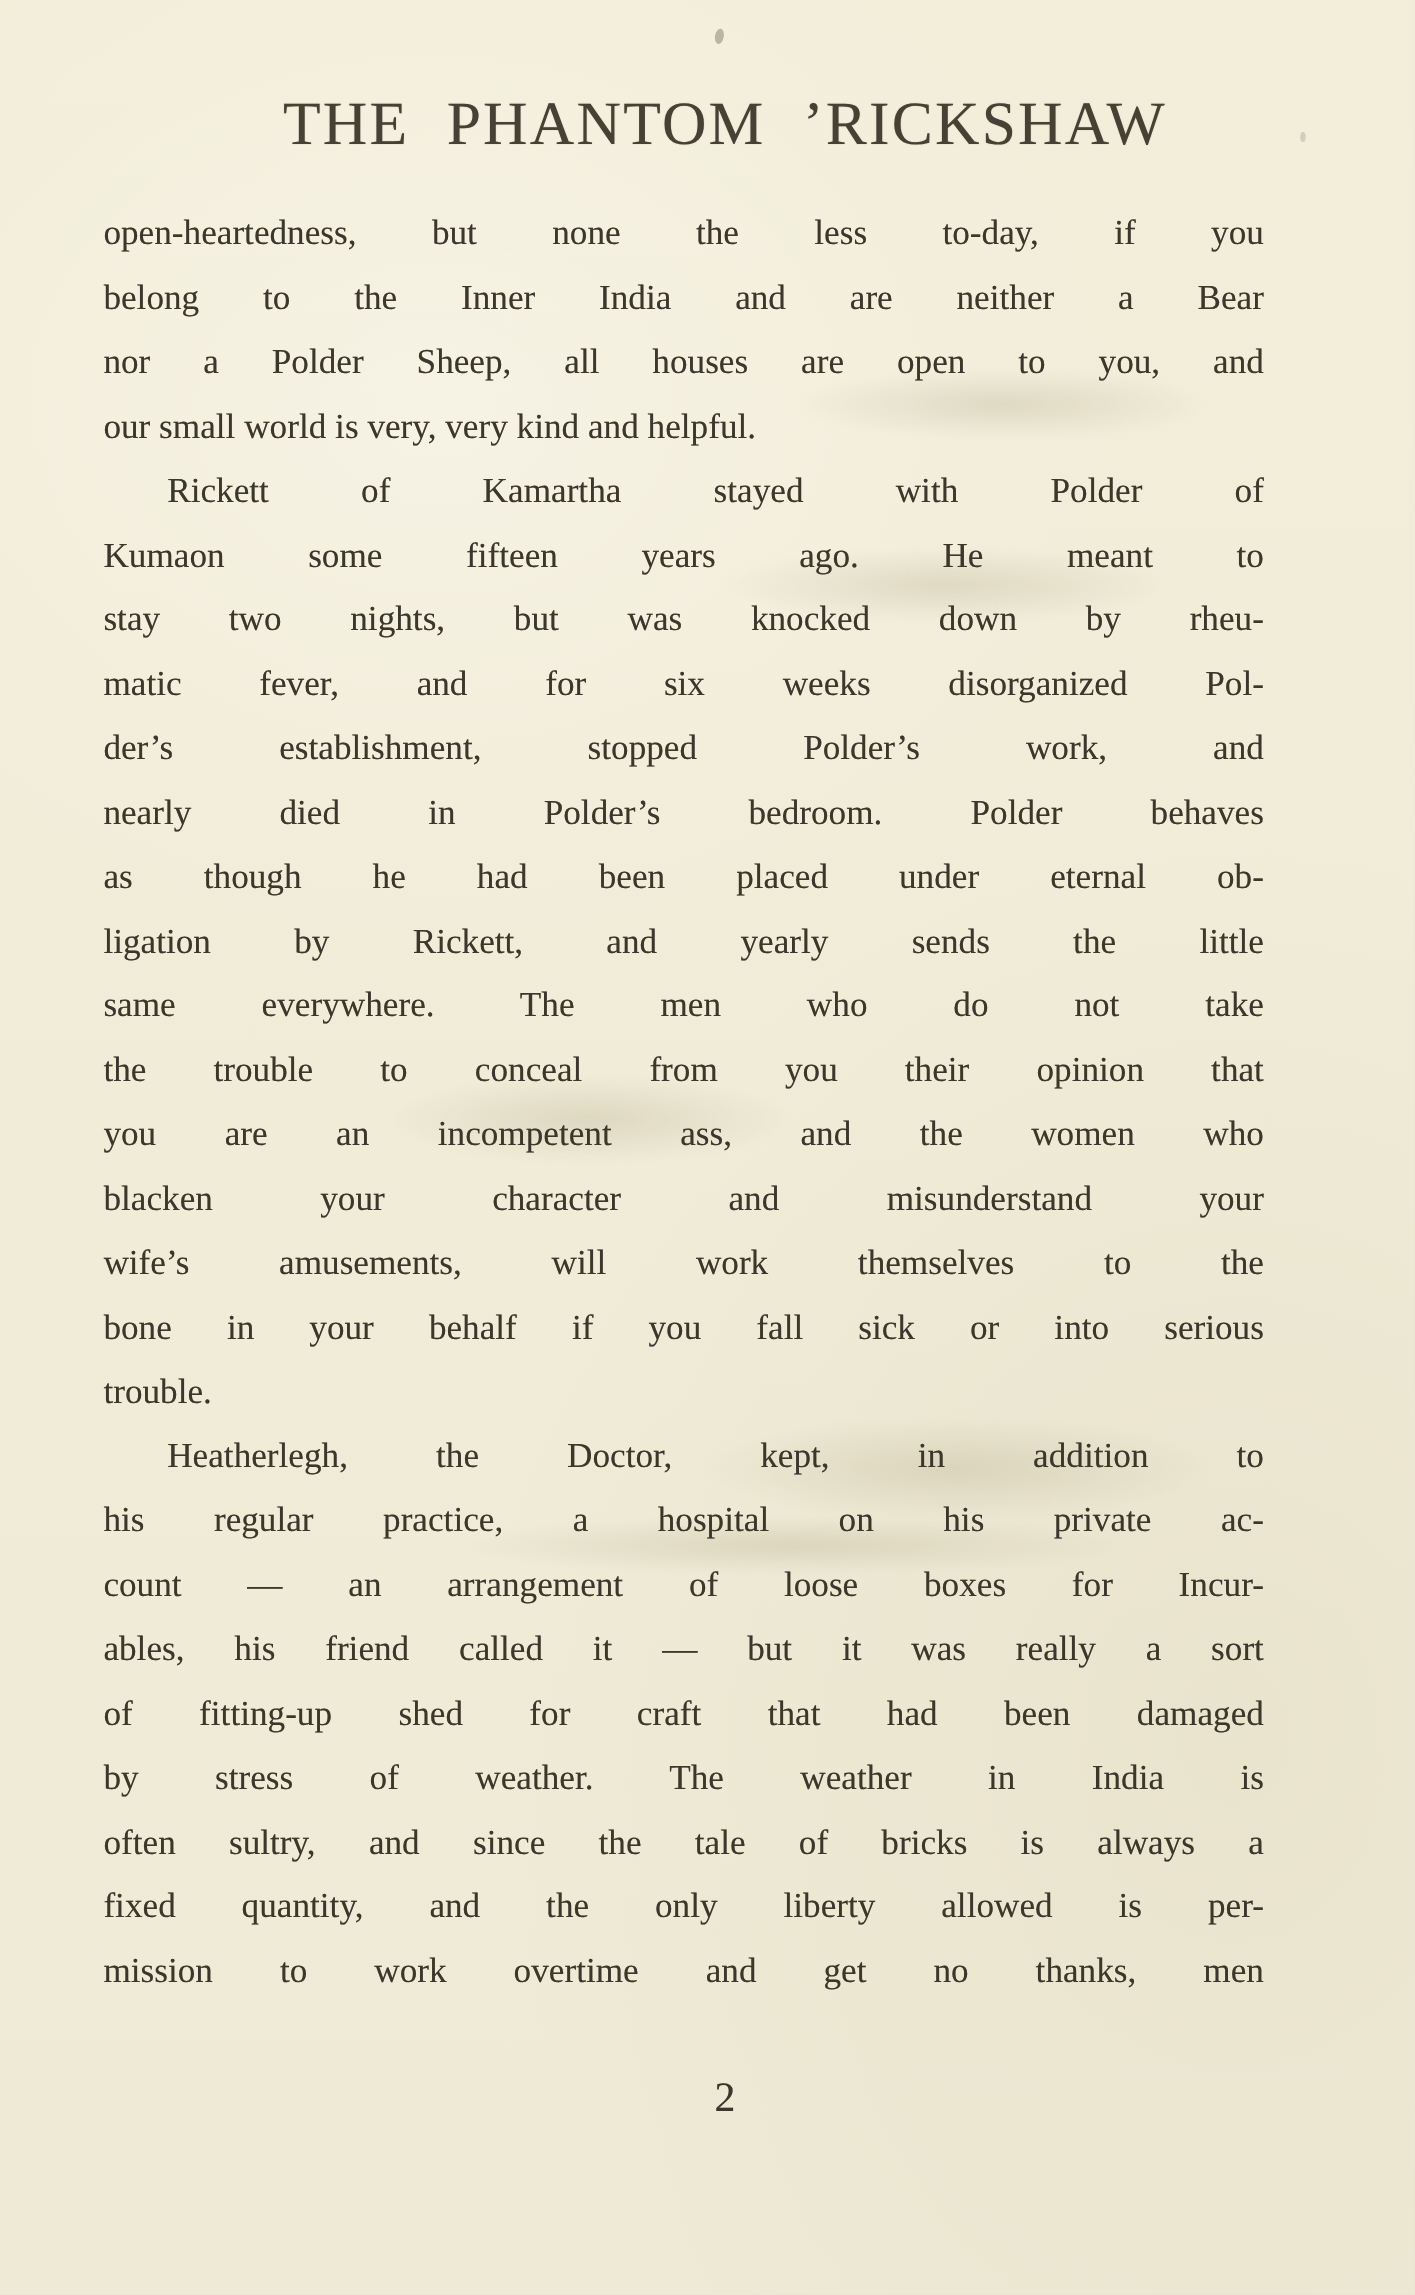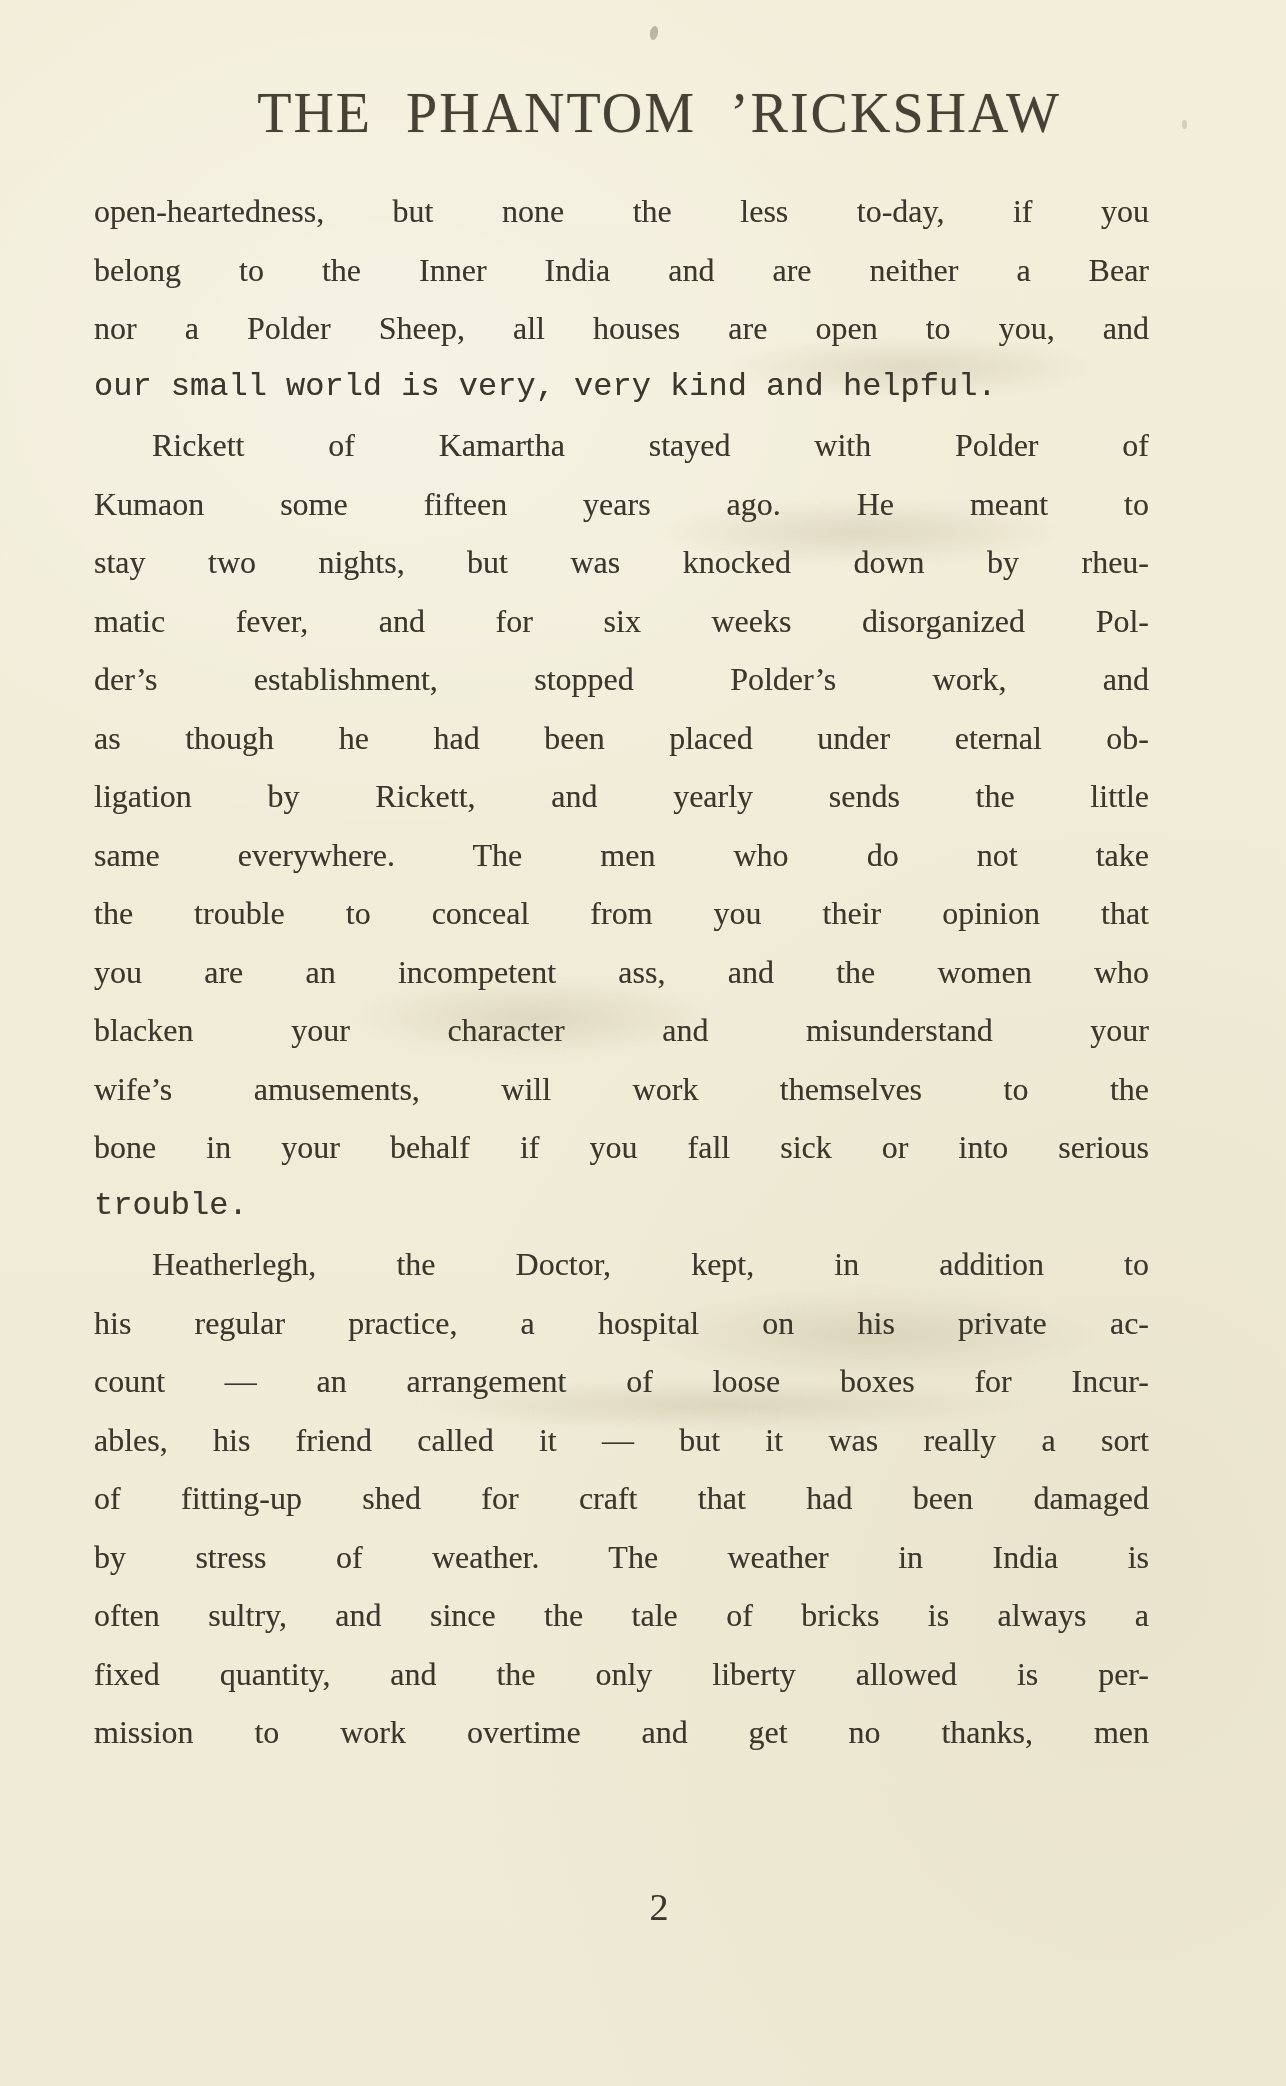--- a/index.html
+++ b/index.html
@@ -62,21 +62,21 @@
     position: absolute; top: 182px; left: 94px; width: 1055px;
     font-size: 32px;
     color: var(--ink);
     text-shadow: 0 0 0.6px rgba(60,54,44,0.45);
   }
   .line {
     height: 58.5px; line-height: 58.5px;
     text-align: justify; text-align-last: justify;
     overflow: hidden;
   }
-  .line.unjust { text-align: left; text-align-last: left; font-family: Liberation Mono, monospace; }
+  .line.unjust { text-align: left; text-align-last: left; }
   .line.indent { text-indent: 58px; }
   .folio {
     position: absolute; top: 1888px; left: 0; right: 0;
     text-align: center;
     font-size: 38px; line-height: 38px;
     color: var(--ink);
     text-shadow: 0 0 0.6px rgba(60,54,44,0.45);
   }
 </style>
 </head>
@@ -101,20 +101,21 @@
         <div class="line">belong to the Inner India and are neither a Bear</div>
         <div class="line">nor a Polder Sheep, all houses are open to you, and</div>
         <div class="line unjust">our small world is very, very kind and helpful.</div>
       </div>
       <div>
         <div class="line indent">Rickett of Kamartha stayed with Polder of</div>
         <div class="line">Kumaon some fifteen years ago.  He meant to</div>
         <div class="line">stay two nights, but was knocked down by rheu-</div>
         <div class="line">matic fever, and for six weeks disorganized Pol-</div>
         <div class="line">der’s establishment, stopped Polder’s work, and</div>
+        <div class="line">nearly died in Polder’s bedroom.  Polder behaves</div>
         <div class="line">as though he had been placed under eternal ob-</div>
         <div class="line">ligation by Rickett, and yearly sends the little</div>
         <div class="line">same everywhere.  The men who do not take</div>
         <div class="line">the trouble to conceal from you their opinion that</div>
         <div class="line">you are an incompetent ass, and the women who</div>
         <div class="line">blacken your character and misunderstand your</div>
         <div class="line">wife’s amusements, will work themselves to the</div>
         <div class="line">bone in your behalf if you fall sick or into serious</div>
         <div class="line unjust">trouble.</div>
       </div>

